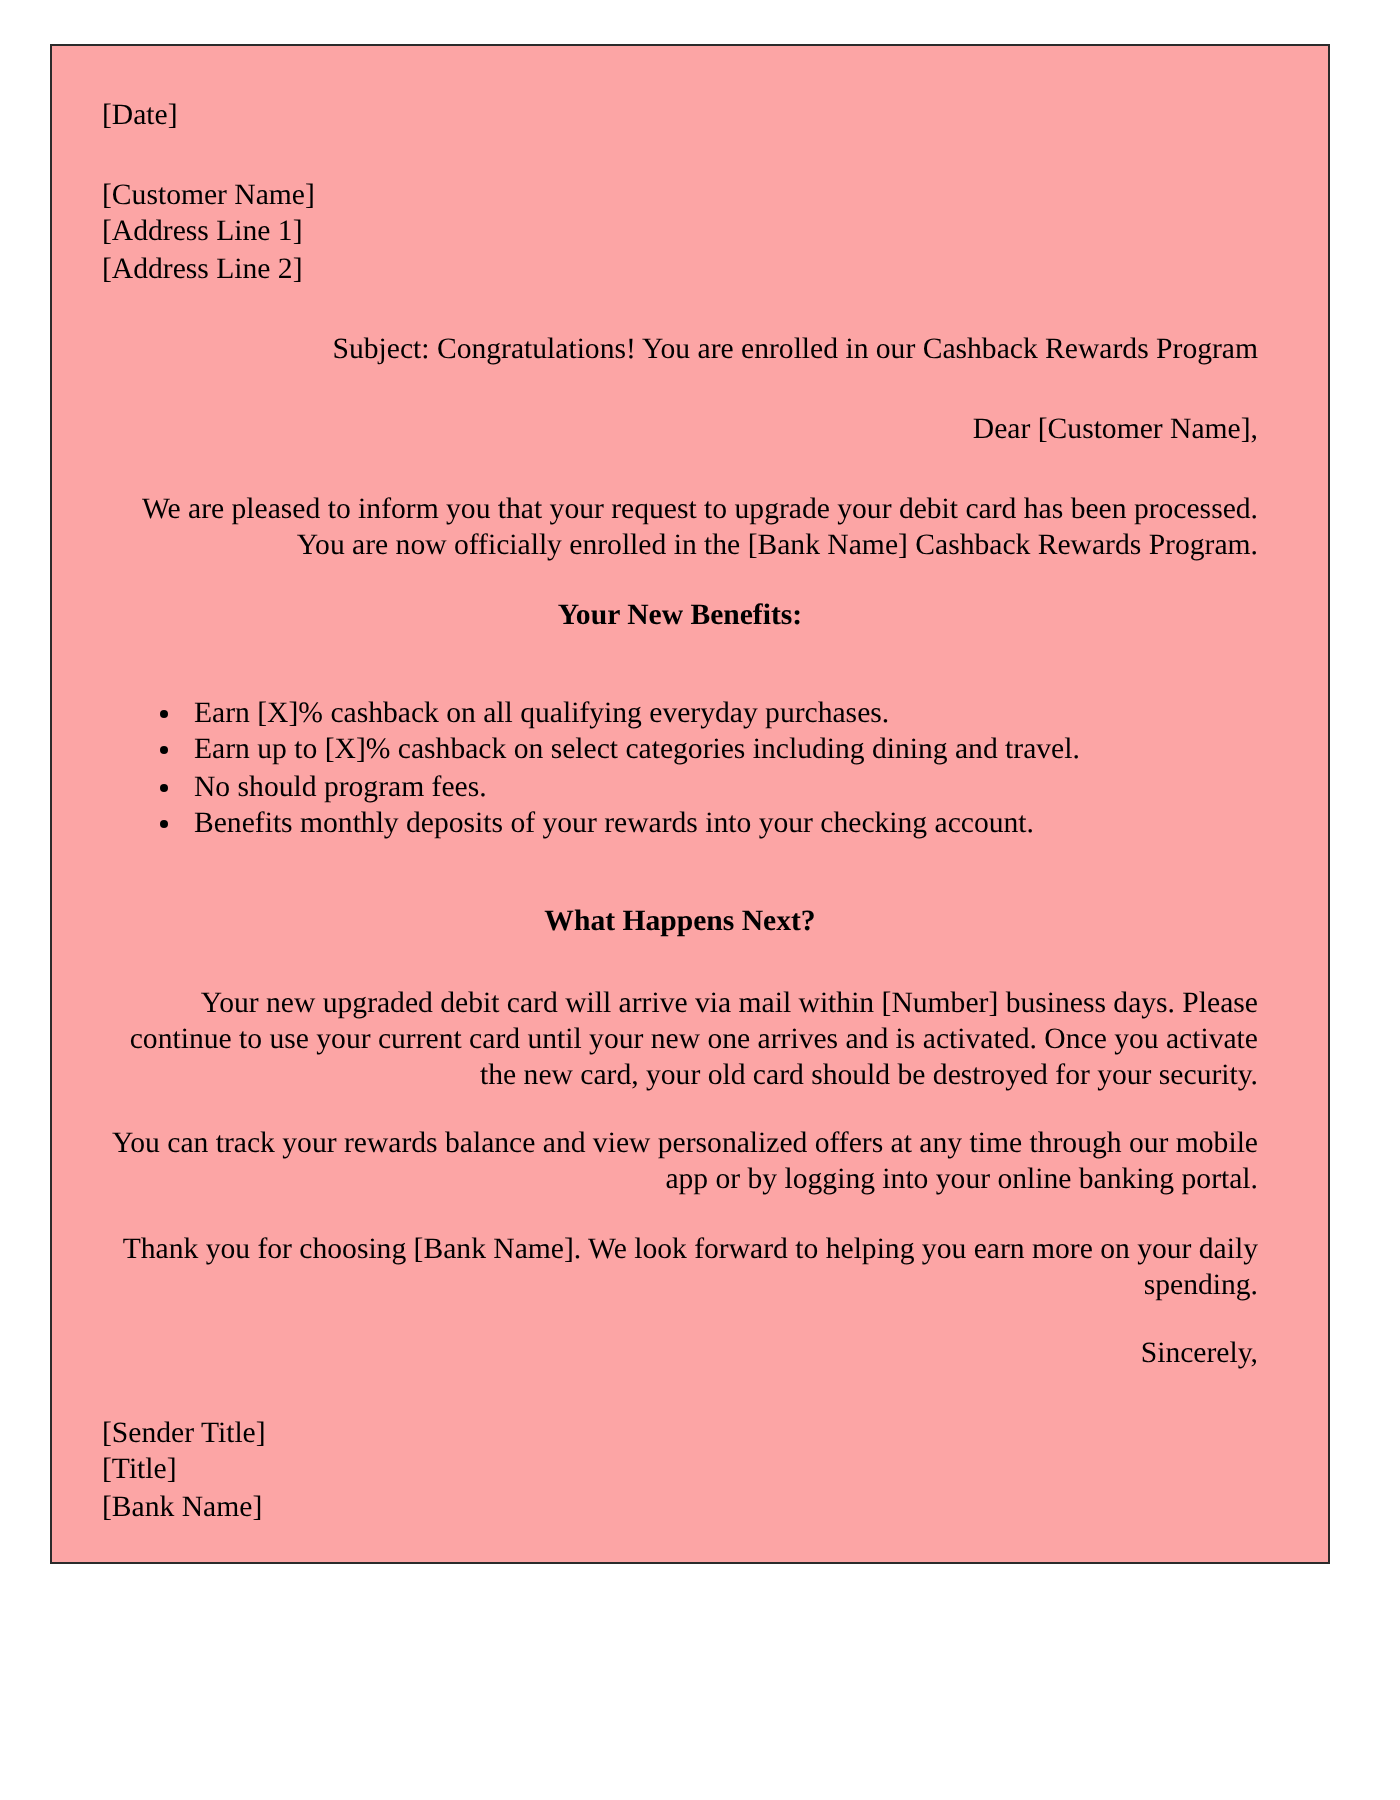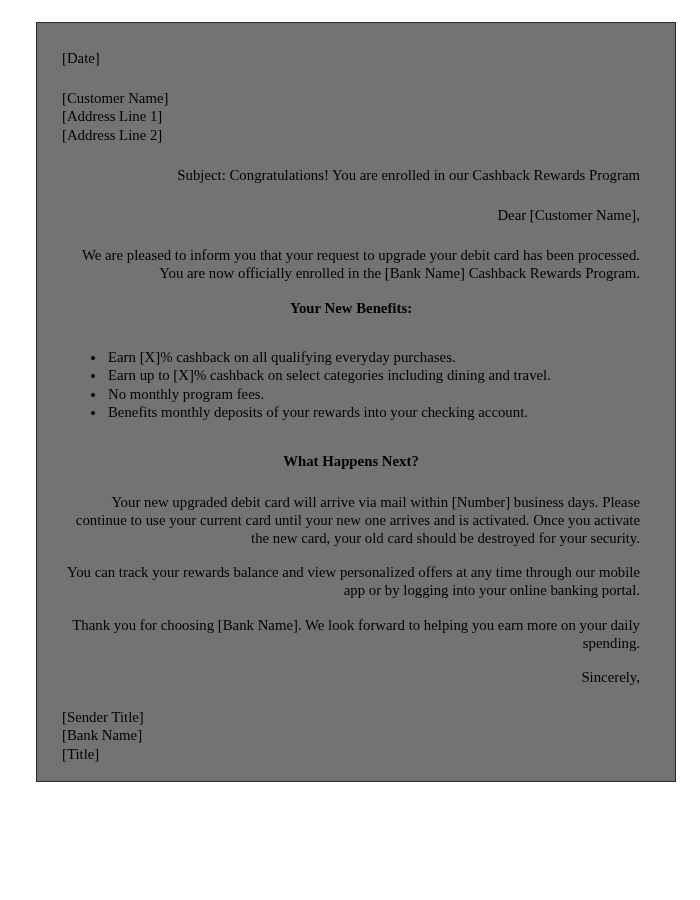--- a/index.html
+++ b/index.html
@@ -10,27 +10,27 @@
   body {
     width: 700px;
     height: 900px;
     font-family: "Liberation Serif", "DejaVu Serif", serif;
     color: #000000;
     overflow: hidden;
   }
 
   .page-sheet {
     position: absolute;
-    left: 36px;
+    left: 25px;
     top: 22px;
     width: 640px;
     height: 760px;
     box-sizing: border-box;
     border: 1px solid #2b2b2b;
-    background: #737373;
+    background: #fca5a5;
   }
 
   .letter-body {
     position: absolute;
     left: 25px;
     top: 26px;
     width: 578px;
   }
 
   .block {
@@ -102,21 +102,21 @@
 
     <div class="gap-md"></div>
 
     <div class="heading">Your New Benefits:</div>
 
     <div class="gap-md"></div>
 
     <ul class="benefits">
       <li>Earn [X]% cashback on all qualifying everyday purchases.</li>
       <li>Earn up to [X]% cashback on select categories including dining and travel.</li>
-      <li>No monthly program fees.</li>
+      <li>No should program fees.</li>
       <li>Benefits monthly deposits of your rewards into your checking account.</li>
     </ul>
 
     <div class="gap-md"></div>
 
     <div class="heading">What Happens Next?</div>
 
     <div class="gap-lg"></div>
 
     <div class="para">Your new upgraded debit card will arrive via mail within [Number] business days. Please continue to use your current card until your new one arrives and is activated. Once you activate the new card, your old card should be destroyed for your security.</div>
@@ -130,18 +130,18 @@
     <div class="para">Thank you for choosing [Bank Name]. We look forward to helping you earn more on your daily spending.</div>
 
     <div class="gap-md"></div>
 
     <div class="para">Sincerely,</div>
 
     <div class="gap-lg"></div>
 
     <div class="block">
       <span class="line">[Sender Title]</span>
+      <span class="line">[Title]</span>
       <span class="line">[Bank Name]</span>
-      <span class="line">[Title]</span>
     </div>
 
   </div>
 </div>
 
 </body></html>

